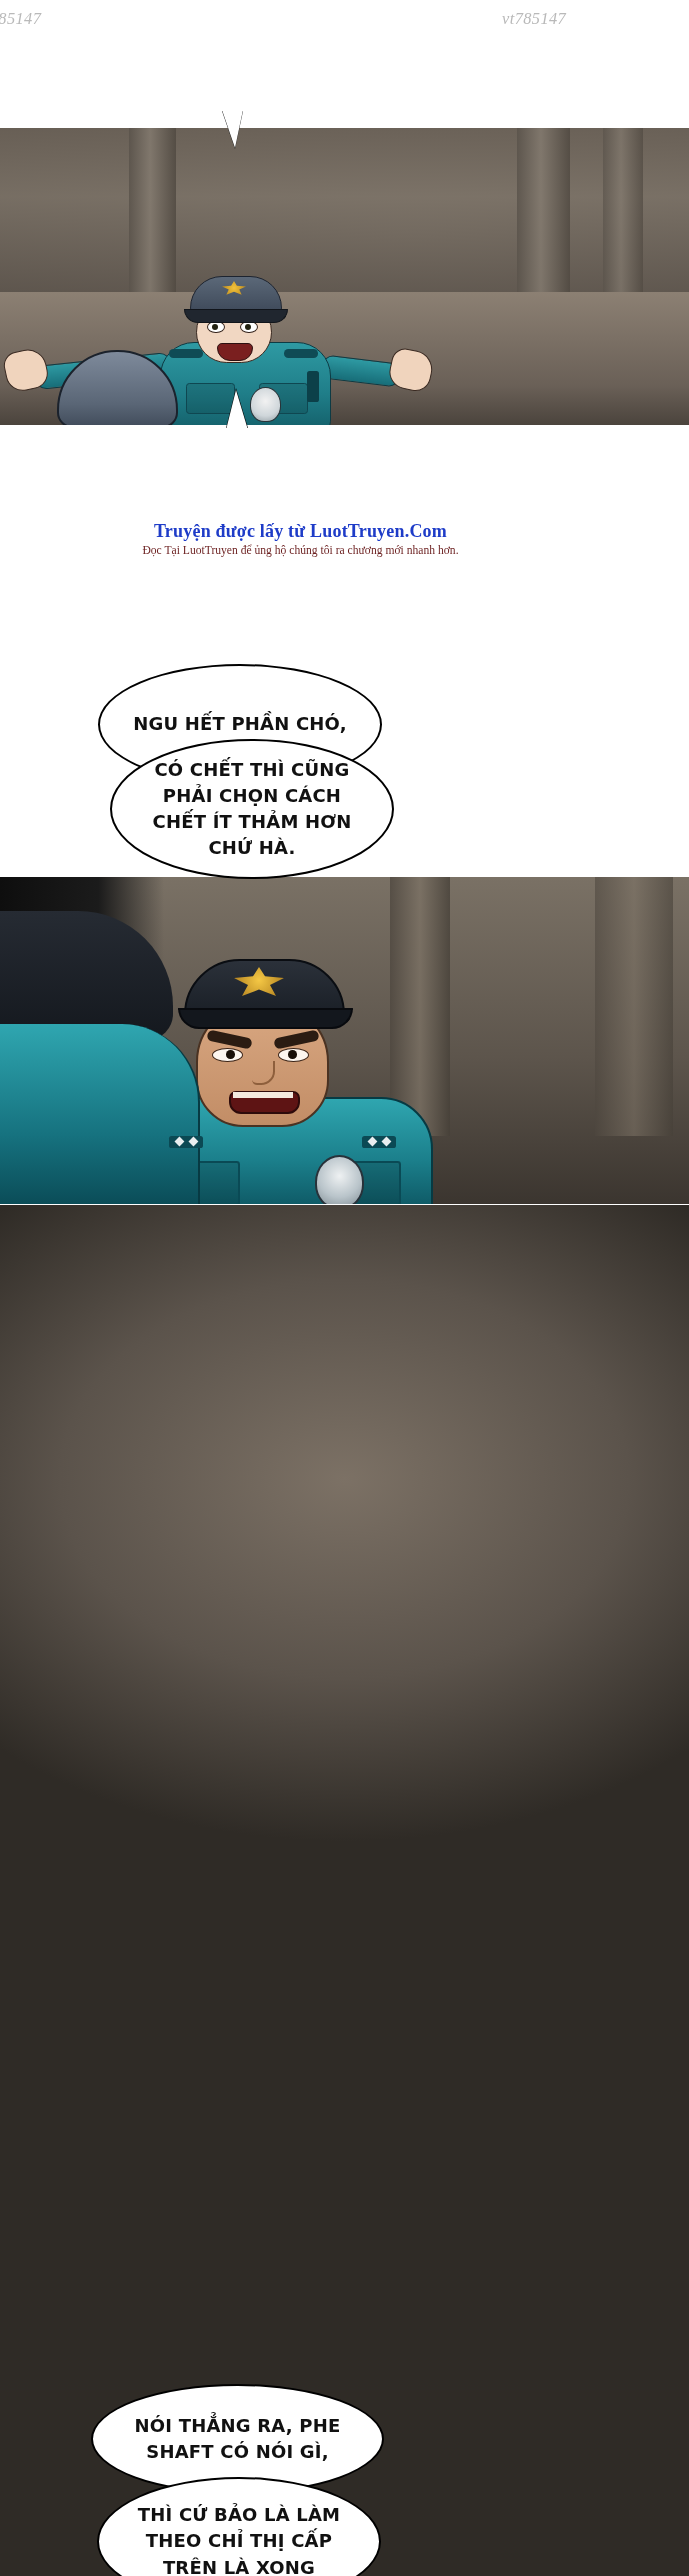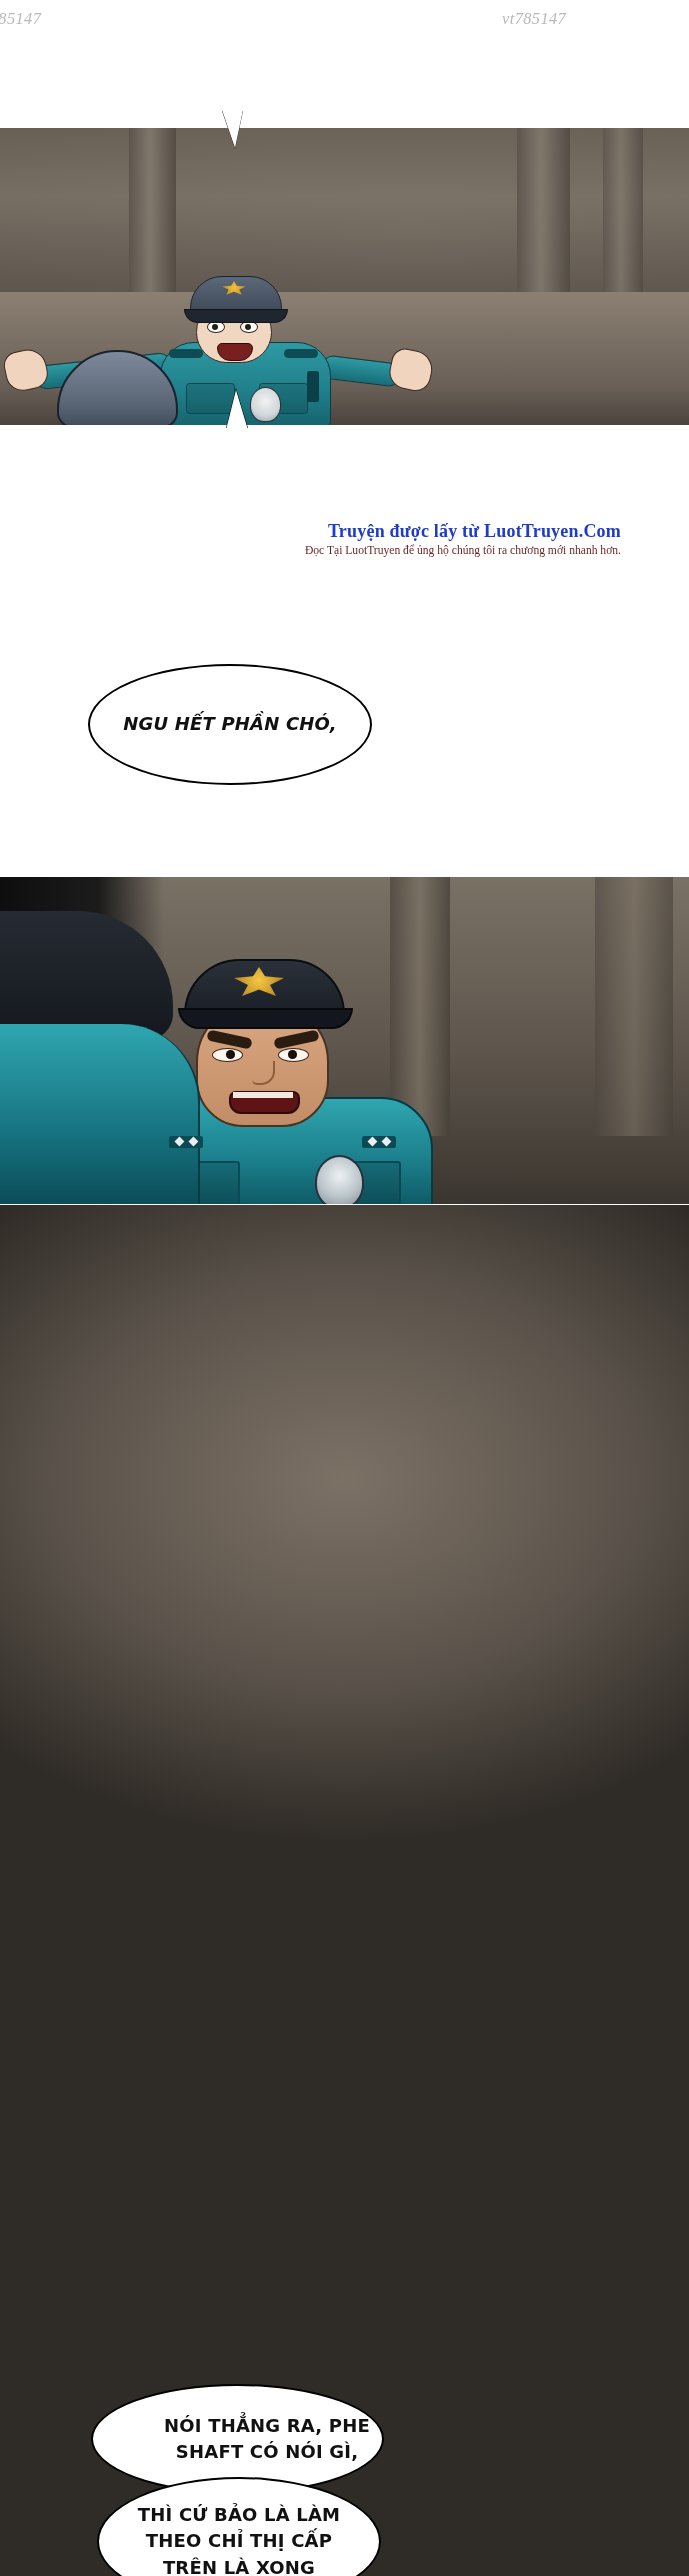--- a/index.html
+++ b/index.html
@@ -179,22 +179,21 @@
   }
   .o2-neck {
     position: absolute; left: 83px; top: 286px; width: 67px; height: 34px;
     background: #e7c9b0; border: 2.6px solid #3a2a22; z-index: 2;
   }
 
   
   .credits {
     position: absolute;
     left: 0; top: 521px; width: 601px;
-    text-align: right;
-    padding-left: 20px;
+    text-align: center;
   }
   .credit-line1 {
     font-family: "Liberation Serif", serif;
     font-weight: 700; font-size: 18px; color: #1e3cc8;
     letter-spacing: 0.2px;
   }
   .credit-line1 .site { color: #1e3cc8; }
   .credit-line2, .credit-line3 {
     font-family: "Liberation Serif", serif;
     font-size: 11.6px; color: #6b1f1f; line-height: 1.55;
@@ -381,24 +380,30 @@
   <div class="tail" style="left:226px; top:390px; border-left:10.3px solid transparent; border-right:12px solid transparent; border-bottom:40px solid #ffffff; filter: drop-shadow(0 -1.7px 0 #000); z-index:6;"></div>
 
   <div class="credits">
     <div class="credit-line1">
       <span>Truyện được lấy từ</span>
       <span class="site">LuotTruyen.Com</span>
     </div>
     <div class="credit-line2">Đọc Tại LuotTruyen để ủng hộ chúng tôi ra chương mới nhanh hơn.</div>
   </div>
 
-  <div class="bubble" style="left:88px; top:664px; width:284px; height:121px;font-style:italic;">
+  <div class="bubble" style="left:98px; top:664px; width:284px; height:121px;">
     <div class="txt">NGU HẾT PHẦN CHÓ,</div>
   </div>
 
+  <div class="bubble" style="left:110px; top:739px; width:284px; height:140px;">
+    <div class="txt">CÓ CHẾT THÌ CŨNG
+PHẢI CHỌN CÁCH
+CHẾT ÍT THẢM HƠN
+CHỨ HÀ.</div>
+  </div>
 
   <div class="panel p2">
     <div class="p2-wall"></div>
     <div class="p2-col a"></div>
     <div class="p2-col b"></div>
 
     <div class="p2-body"></div>
     <div class="p2-rank l"></div>
     <div class="p2-rank r"></div>
     <div class="p2-rank-dot d1"></div>
@@ -426,21 +431,21 @@
     <div class="p2-dark-l"></div>
     <div class="p2-front-cap"></div>
     <div class="p2-front-body"></div>
   </div>
 
   <div class="panel p3"></div>
 
   <div class="gap" style="top:425px; height:97px;"></div>
   <div class="gap" style="top:603px; height:274px;"></div>
 
-  <div class="bubble" style="left:91px; top:2384px; width:293px; height:110px;justify-content:flex-end;">
+  <div class="bubble" style="left:91px; top:2384px; width:293px; height:110px;">
     <div class="txt">NÓI THẲNG RA, PHE
 SHAFT CÓ NÓI GÌ,</div>
   </div>
 
   <div class="bubble" style="left:97px; top:2477px; width:284px; height:129px;">
     <div class="txt">THÌ CỨ BẢO LÀ LÀM
 THEO CHỈ THỊ CẤP
 TRÊN LÀ XONG</div>
   </div>
 

